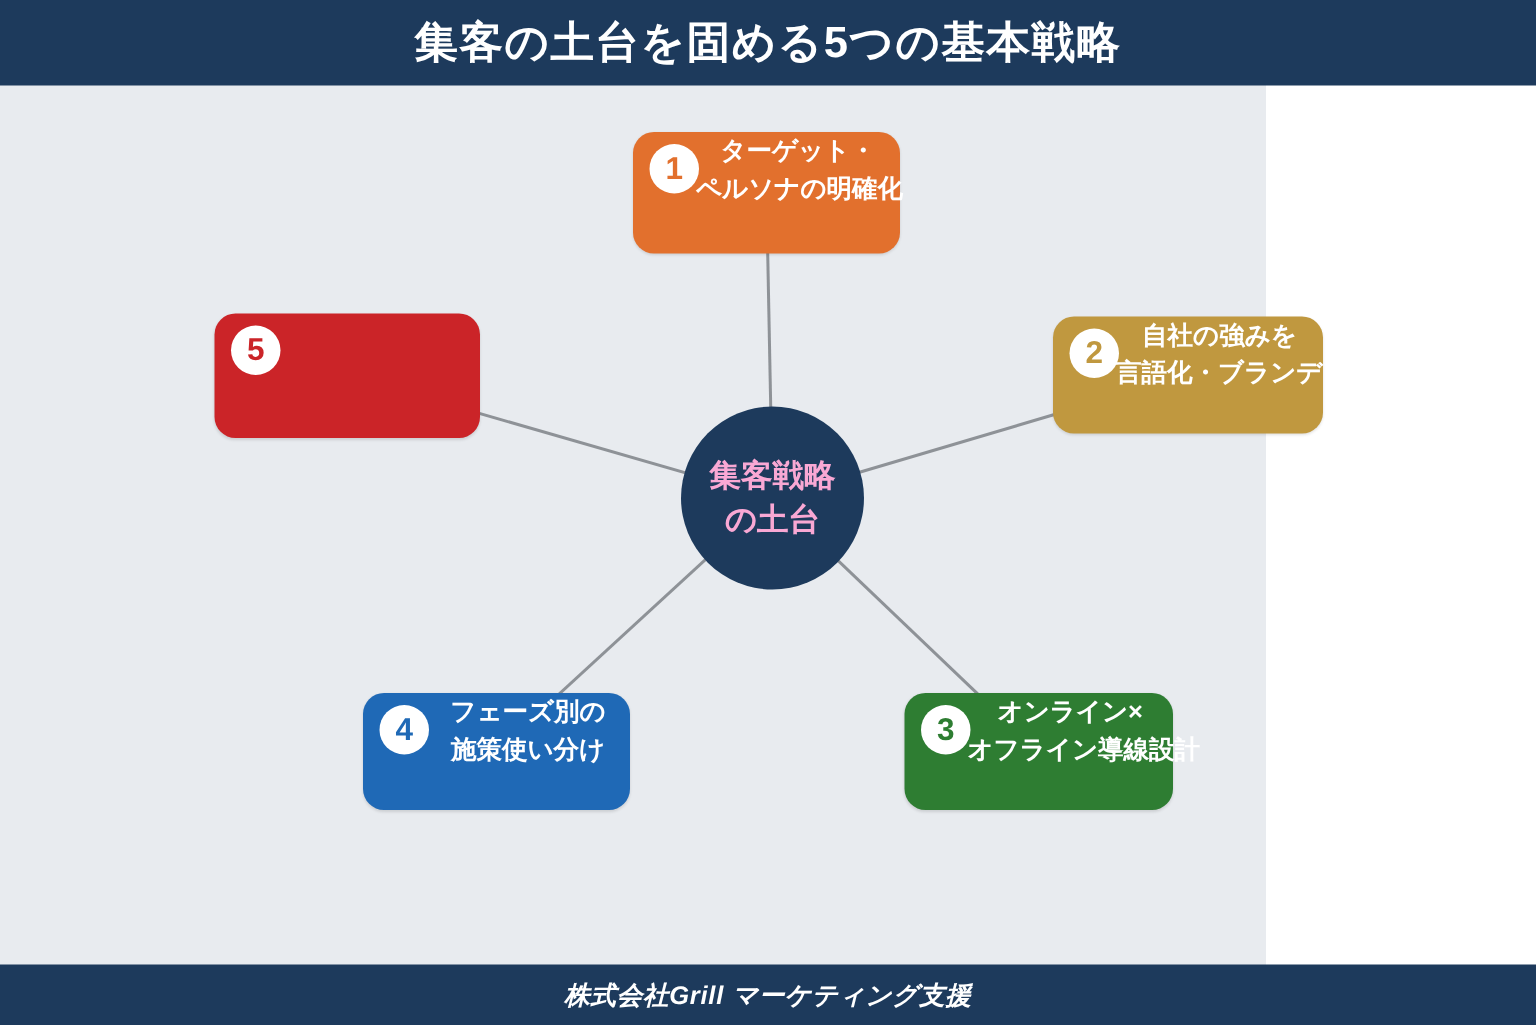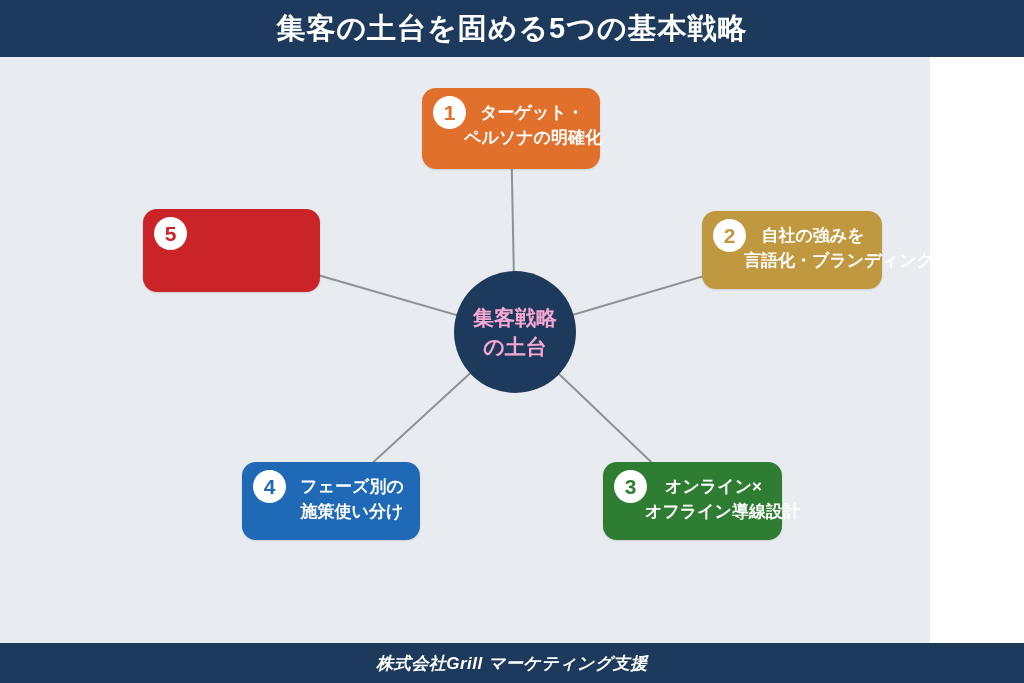--- a/index.html
+++ b/index.html
@@ -3,21 +3,21 @@
 <meta charset="utf-8">
 <style>
   html, body { margin: 0; padding: 0; }
   body {
     width: 1024px; height: 683px;
     font-family: "Liberation Sans", "DejaVu Sans", sans-serif;
     overflow: hidden;
   }
   .page {
     position: relative;
-    width: 930px; height: 683px;
+    width: 844px; height: 683px;
     background: #e8ebef;
   }
   .bar {
     position: absolute; left: 0; width: 1024px;
     display: flex; align-items: center; justify-content: center;
     color: #ffffff;
   }
   .bar.top { top: 0; height: 57px; }
   .bar.bottom { top: 643px; height: 40px; }
   .bar.top h1 {
@@ -42,21 +42,20 @@
 
   .num-badge {
     position: absolute; left: 11px; top: 8px;
     width: 33px; height: 33px; border-radius: 50%;
     background: #ffffff;
     display: flex; align-items: center; justify-content: center;
     font-size: 21px; font-weight: 800;
   }
   .node-text {
     margin-left: 42px;
-    padding-top: 12px;
     text-align: center;
     font-size: 17px; font-weight: 700;
     line-height: 25px;
   }
   .node-text .tline { white-space: nowrap; }
 
   .center-circle {
     position: absolute; z-index: 2;
     left: 454px; top: 271px;
     width: 122px; height: 122px; border-radius: 50%;

